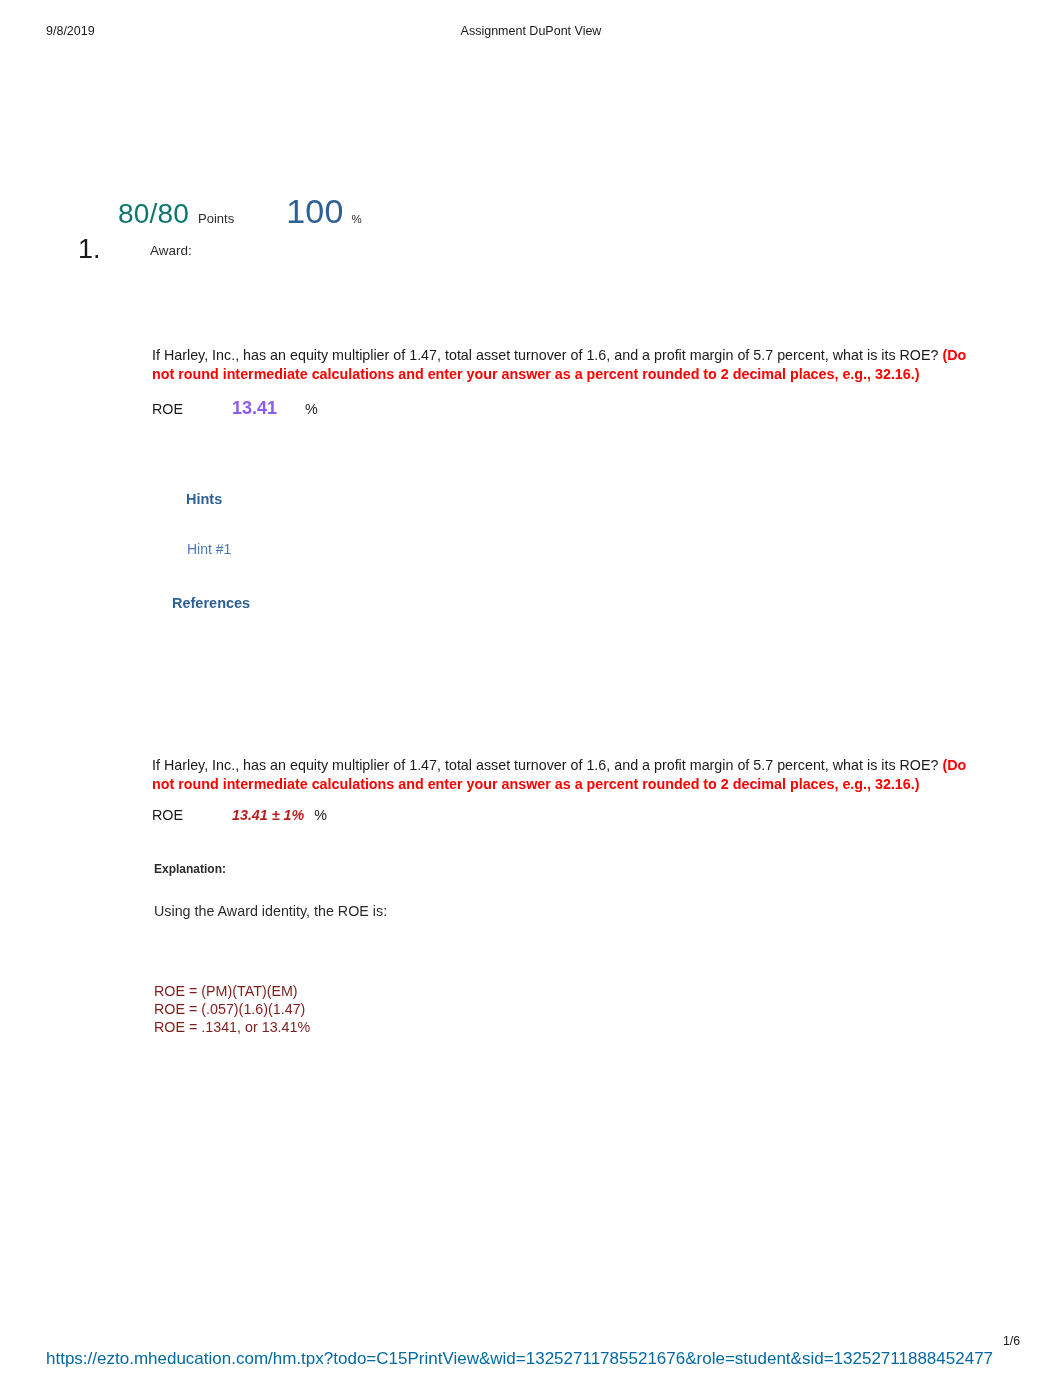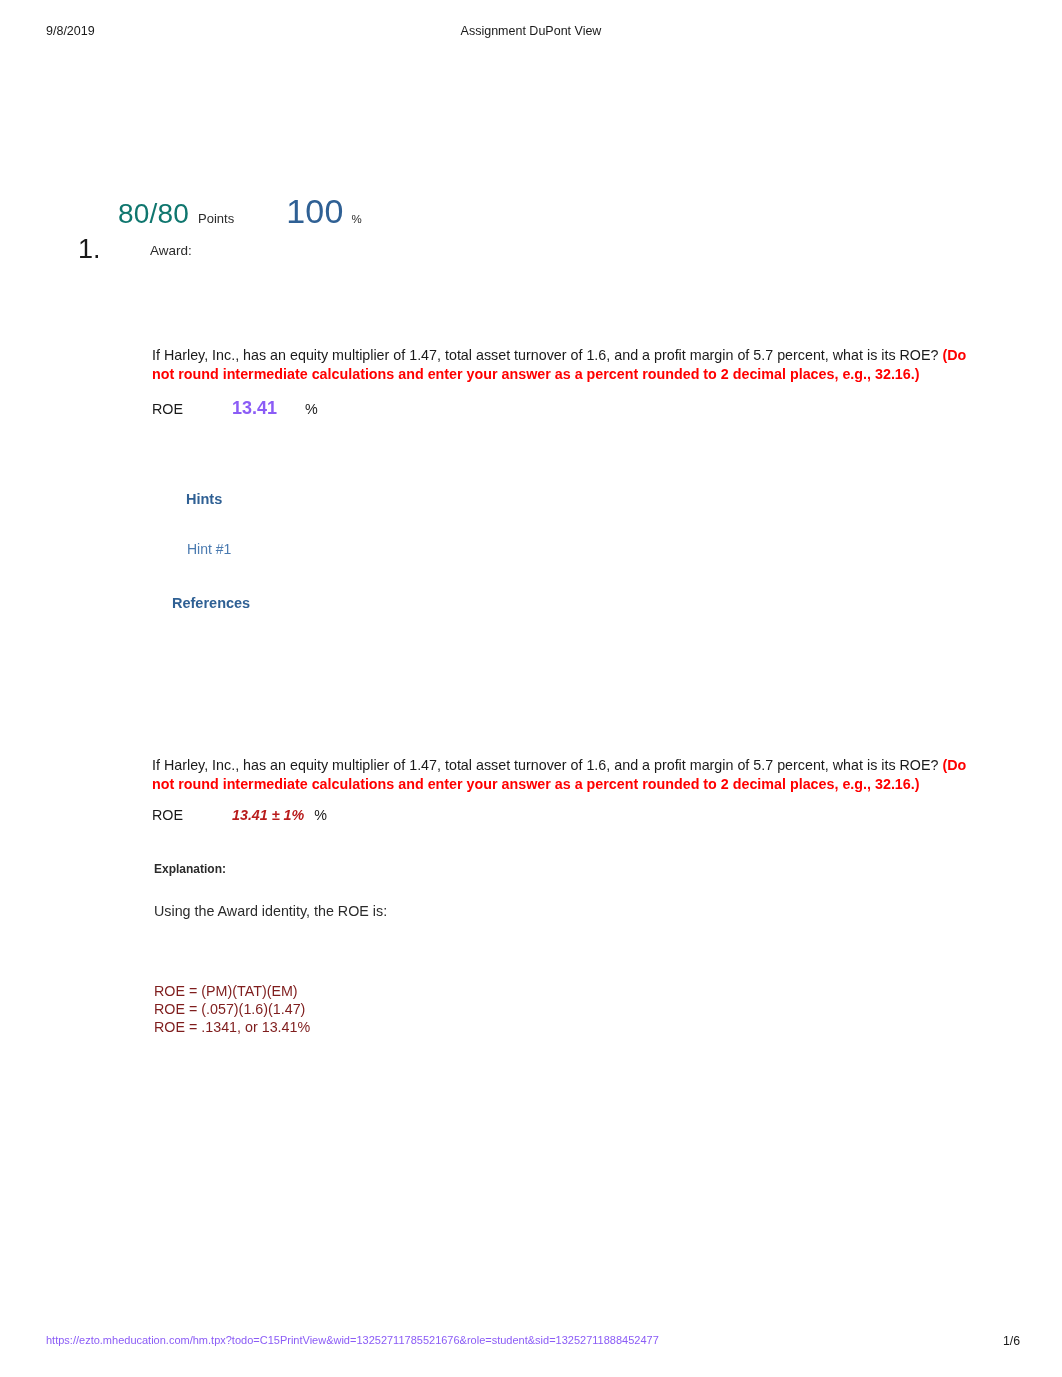--- a/index.html
+++ b/index.html
@@ -224,23 +224,23 @@
   .print-footer {
     position: absolute;
     left: 0;
     top: 1334px;
     width: 1062px;
     height: 18px;
   }
   .print-footer .ftr-url {
     position: absolute;
     left: 46px;
-    top: 0;
-    font-size: 11px;
-    color: #8b5cf6;
+    top: 15px;
+    font-size: 17px;
+    color: #0369a1;
     white-space: nowrap;
   }
   .print-footer .ftr-page {
     position: absolute;
     right: 42px;
     top: 0;
     font-size: 12.3px;
     color: #1a1a1a;
   }
 </style>

